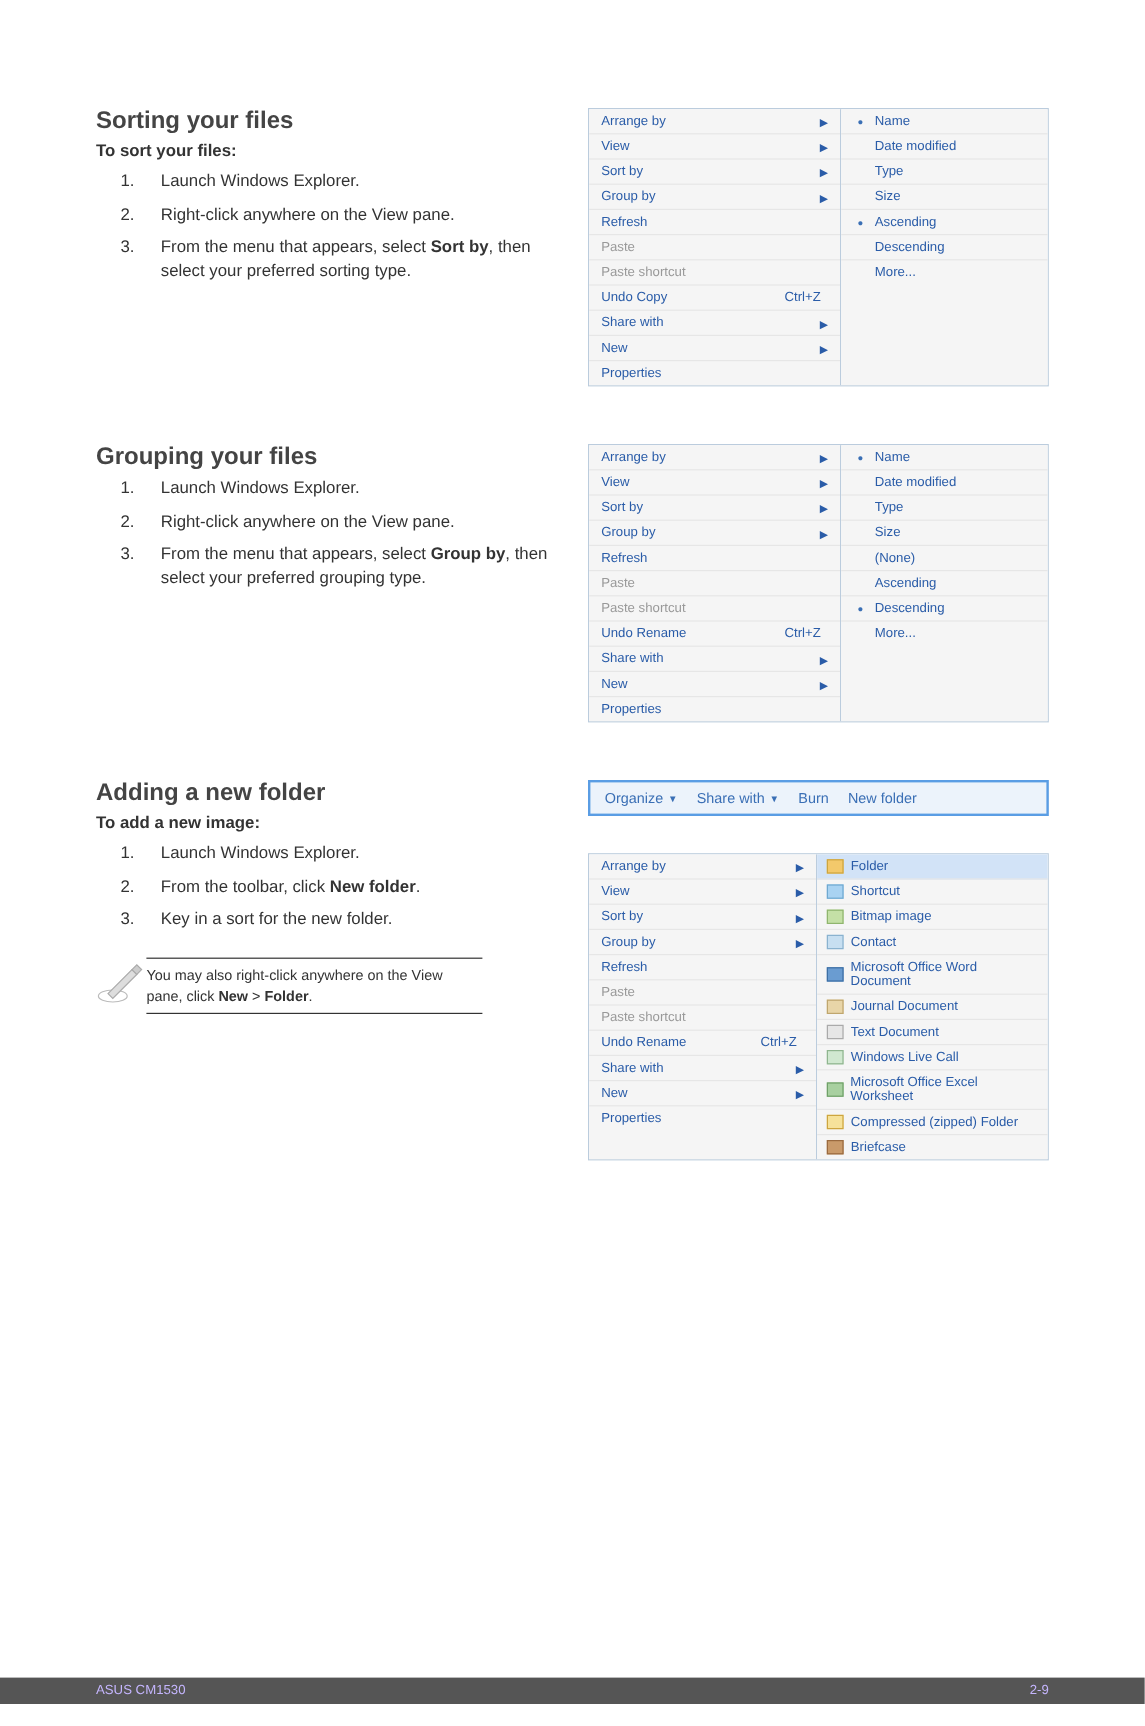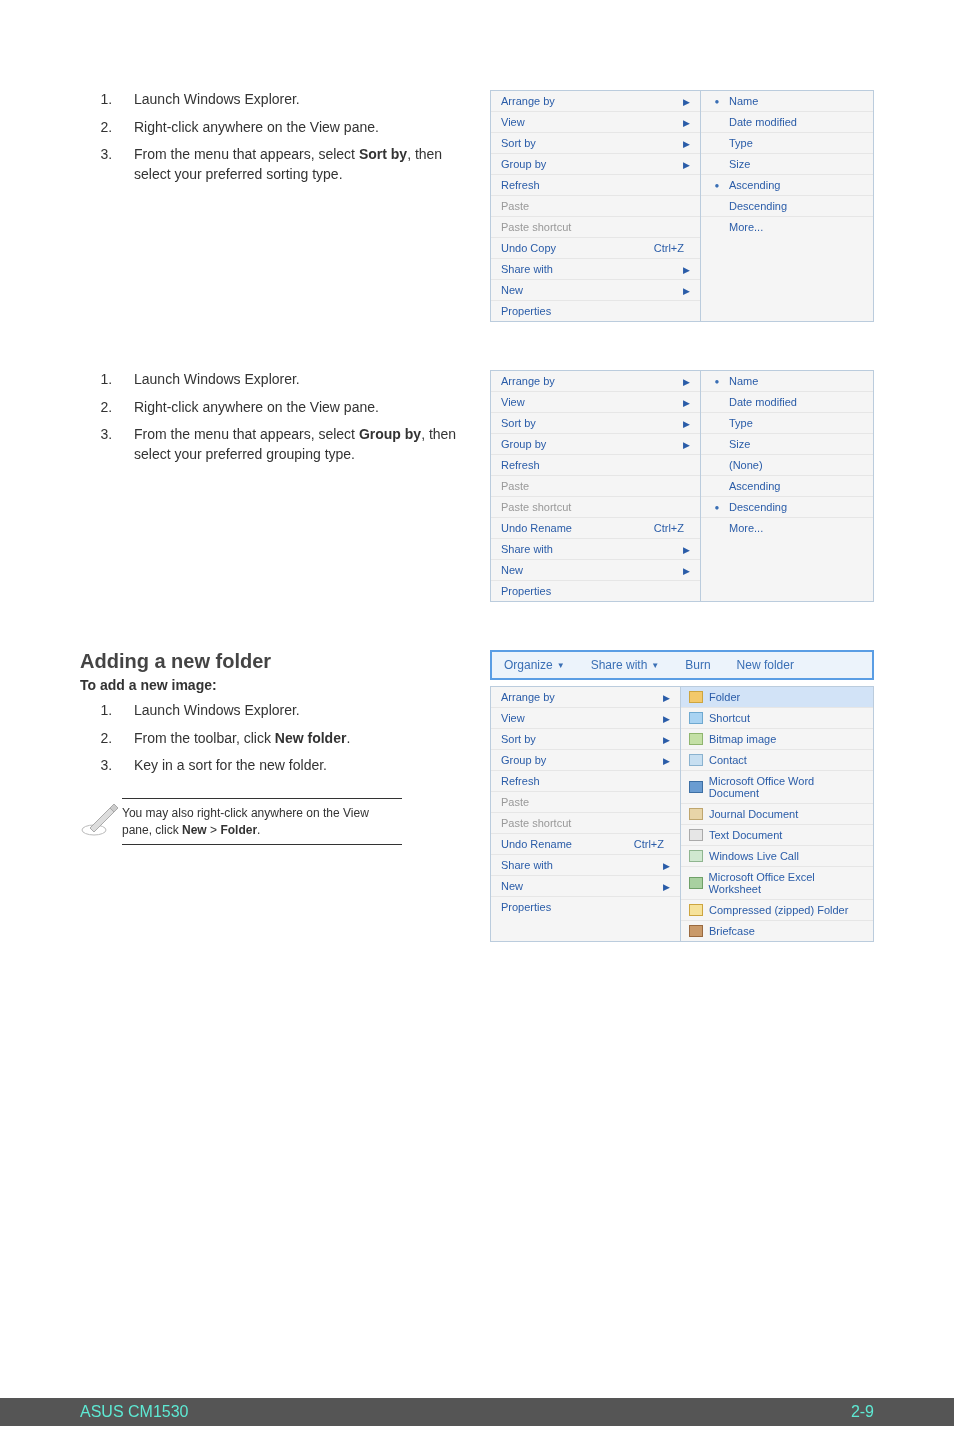--- a/index.html
+++ b/index.html
@@ -108,40 +108,40 @@
     border-top: 1px solid #333;
     border-bottom: 1px solid #333;
     padding: 6px 0;
     width: 280px;
   }
   .toolbar {
     border: 2px solid #5a9de4;
     background: #ecf3fb;
     padding: 6px 12px;
     display: flex;
-    gap: 26px;
+    gap: 16px;
     font-size: 12px;
     color: #3a6fb5;
-    margin-bottom: 6px;
+    margin-bottom: 31px;
   }
   .toolbar .item { display: flex; align-items: center; gap: 4px; }
   .toolbar .caret { font-size: 8px; color: #3a6fb5; }
 
   .newmenuwrap {
     display: flex;
     border: 1px solid #bcd;
     font-size: 10.5px;
   }
   .newmenuwrap .ctxmenu { border: none; border-right: 1px solid #bcd; width: 190px; }
   .newmenuwrap .submenu { border: none; flex: 1; }
   .srow.sel { background: #d2e3f7; }
   .footerbar {
     background: #555;
-    color: #5eead4;
-    font-size: 16px;
+    color: #c4b5fd;
+    font-size: 11px;
     padding: 5px 80px;
     display: flex;
     justify-content: space-between;
   }
   .sub-icon {
     width: 14px; height: 12px;
     display: inline-block;
     margin-right: 6px;
     vertical-align: middle;
   }
@@ -157,20 +157,22 @@
   .ic-zip { background: #f6e29a; border: 1px solid #cda53f; }
   .ic-brief { background: #c99a6a; border: 1px solid #9a6a3f; }
 </style>
 </head>
 <body>
 
 <div class="page">
 
   <div class="section">
     <div class="leftcol">
+      <h2>Sorting your files</h2>
+      <div class="subhead">To sort your files:</div>
       <ol>
           <li>Launch Windows Explorer.</li>
           <li>Right-click anywhere on the View pane.</li>
           <li>From the menu that appears, select <b>Sort by</b>, then select your preferred sorting type.</li>
         </ol>
     </div>
     <div class="rightcol">
       <div class="menuwrap">
         <div class="ctxmenu">
             <div class="row">
@@ -243,20 +245,21 @@
               <span class="icon"></span>
               <span>More...</span>
             </div>
           </div>
       </div>
     </div>
   </div>
 
   <div class="section">
     <div class="leftcol">
+      <h2>Grouping your files</h2>
       <ol>
           <li>Launch Windows Explorer.</li>
           <li>Right-click anywhere on the View pane.</li>
           <li>From the menu that appears, select <b>Group by</b>, then select your preferred grouping type.</li>
         </ol>
     </div>
     <div class="rightcol">
       <div class="menuwrap">
         <div class="ctxmenu">
             <div class="row">

